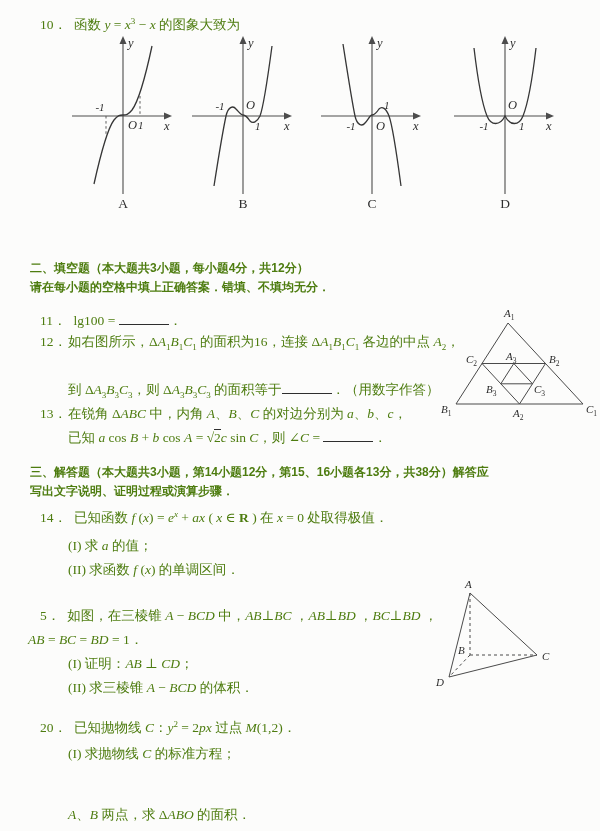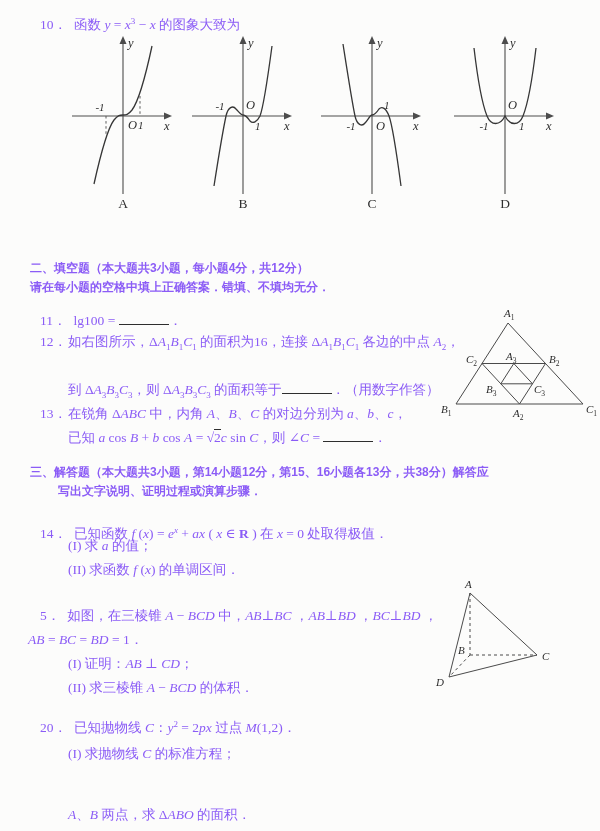--- a/index.html
+++ b/index.html
@@ -1,19 +1,19 @@
 <!DOCTYPE html>
 <html><head>
 <meta charset="utf-8">
 <style>
   html,body{margin:0;padding:0;background:#fbfbfa;}
   .page{
     position:relative;width:600px;height:831px;background:#fcfcfb;
     font-family:"Liberation Serif","DejaVu Serif",serif;
-    color:#8b5cf6;font-size:13.5px;overflow:hidden;
+    color:#4d7c0f;font-size:13.5px;overflow:hidden;
   }
   .abs{position:absolute;white-space:nowrap;line-height:1.3;}
   .qnum{display:inline-block;margin-right:7px;}
   i{font-family:"Liberation Serif","DejaVu Serif",serif;font-style:italic;}
   sup{font-size:9px;line-height:0;}
   sub{font-size:9px;line-height:0;}
   b{font-weight:700;}
   .blank{display:inline-block;width:50px;height:0.9em;border-bottom:1.2px solid #2e2e2e;vertical-align:baseline;}
   .hsec{font-family:"Liberation Sans","DejaVu Sans",sans-serif;font-weight:700;font-size:12px;}
   .part-title{font-size:21px;font-weight:700;letter-spacing:2px;text-align:center;width:100%;}
@@ -126,23 +126,23 @@
     <text class="vl" x="66" y="57"><tspan>A</tspan><tspan class="vs" dy="2.5">3</tspan></text>
     <text class="vl" x="46" y="90"><tspan>B</tspan><tspan class="vs" dy="2.5">3</tspan></text>
     <text class="vl" x="94" y="90"><tspan>C</tspan><tspan class="vs" dy="2.5">3</tspan></text>
   </svg>
 
   <div class="abs" style="left:40px;top:405px;">13．</div>
   <div class="abs" style="left:68px;top:405px;">在锐角 Δ<i>ABC</i> 中，内角 <i>A</i>、<i>B</i>、<i>C</i> 的对边分别为 <i>a</i>、<i>b</i>、<i>c</i>，</div>
   <div class="abs" style="left:68px;top:429px;">已知 <i>a</i> cos <i>B</i> + <i>b</i> cos <i>A</i> = <span class="rad">√<span class="ov">2</span></span><i>c</i> sin <i>C</i>，则 ∠<i>C</i> = <span class="blank"></span>．</div>
 
   <div class="abs hsec" style="left:30px;top:465px;">三、解答题（本大题共3小题，第14小题12分，第15、16小题各13分，共38分）解答应</div>
-  <div class="abs hsec" style="left:30px;top:484px;margin-left:28px;">写出文字说明、证明过程或演算步骤．</div>
+  <div class="abs hsec" style="left:30px;top:484px;">写出文字说明、证明过程或演算步骤．</div>
 
-  <div class="abs" style="left:40px;top:509px;margin-top:16px;">
+  <div class="abs" style="left:40px;top:509px;">
     <span class="qnum">14．</span><span>已知函数 <i>f</i> (<i>x</i>) = <i>e</i><sup><i>x</i></sup> + <i>ax</i> ( <i>x</i> ∈ <b>R</b> ) 在 <i>x</i> = 0 处取得极值．</span>
   </div>
   <div class="abs" style="left:68px;top:537px;">(I) 求 <i>a</i> 的值；</div>
   <div class="abs" style="left:68px;top:561px;">(II) 求函数 <i>f</i> (<i>x</i>) 的单调区间．</div>
 
   <div class="abs" style="left:40px;top:607px;">
     <span class="qnum">5．</span><span>如图，在三棱锥 <i>A</i> − <i>BCD</i> 中，<i>AB</i>⊥<i>BC</i> ，<i>AB</i>⊥<i>BD</i> ，<i>BC</i>⊥<i>BD</i> ，</span>
   </div>
   <div class="abs" style="left:28px;top:631px;"><i>AB</i> = <i>BC</i> = <i>BD</i> = 1．</div>
   <div class="abs" style="left:68px;top:655px;">(I) 证明：<i>AB</i> ⊥ <i>CD</i>；</div>

